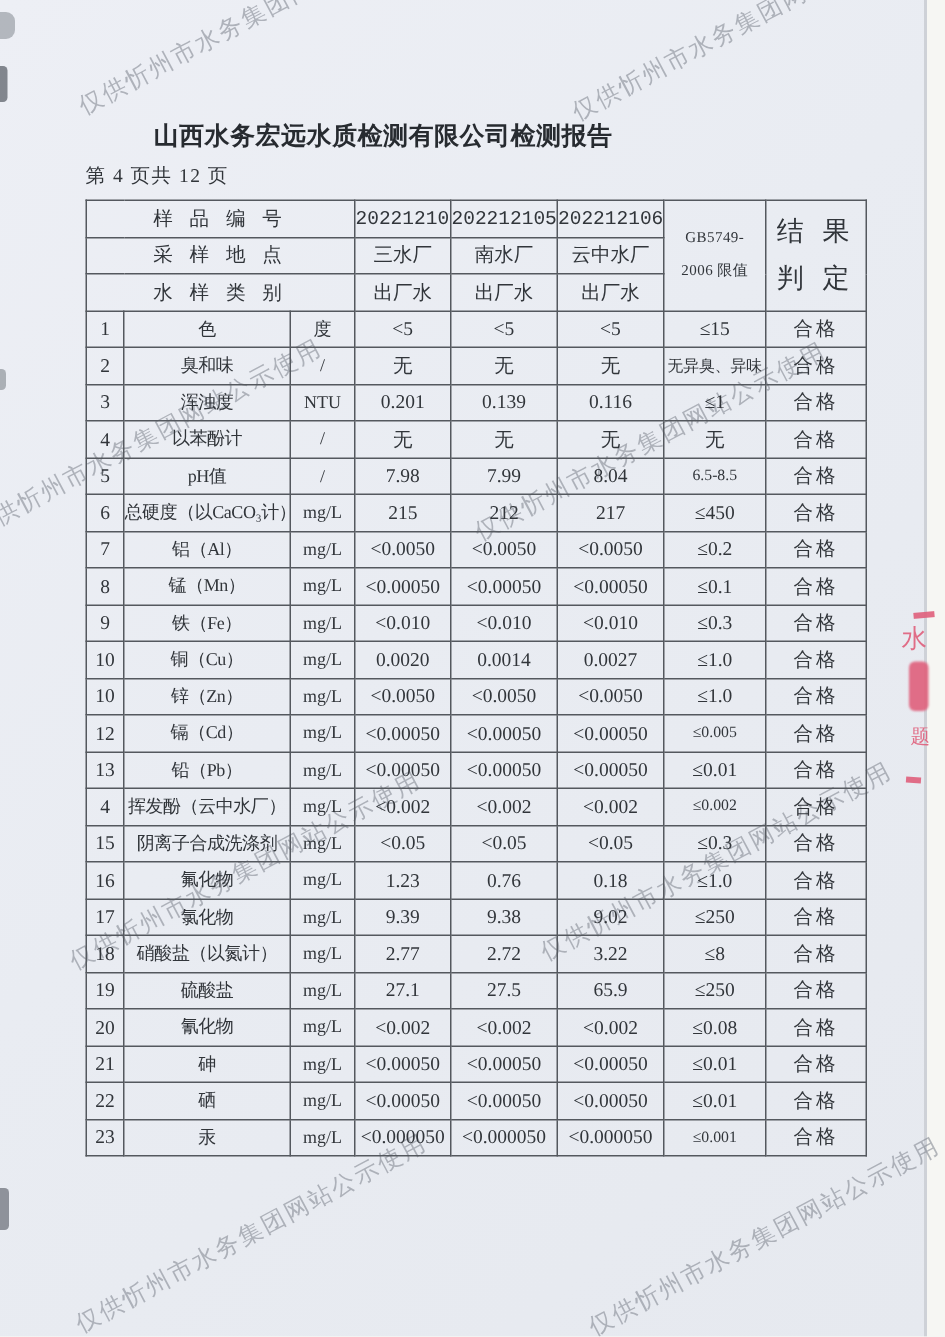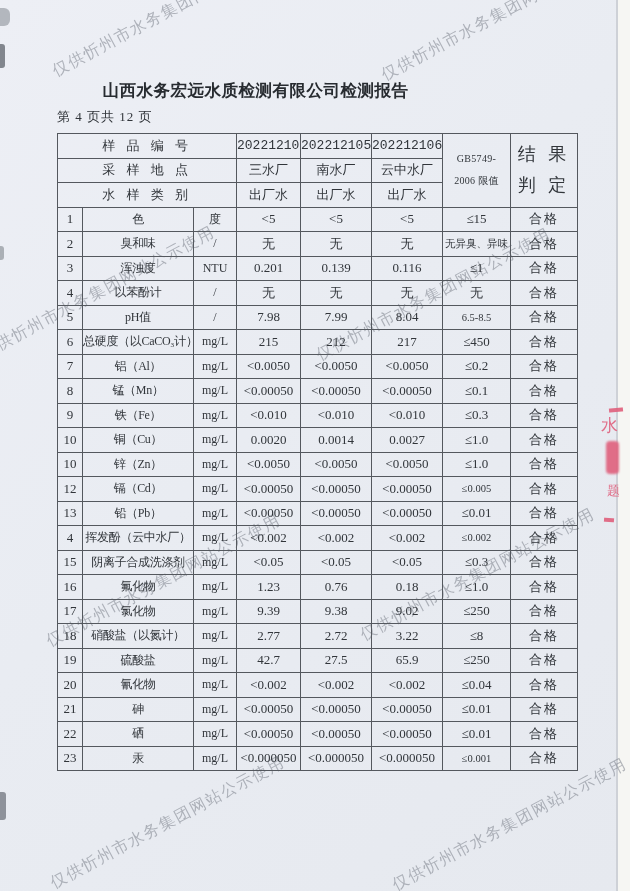--- a/index.html
+++ b/index.html
@@ -340,34 +340,34 @@
         <td class="c-v1">2.77</td>
         <td class="c-v2">2.72</td>
         <td class="c-v3">3.22</td>
         <td class="c-limit">≤8</td>
         <td class="c-result">合格</td>
       </tr>
       <tr>
         <td class="c-no">19</td>
         <td class="c-name">硫酸盐</td>
         <td class="c-unit">mg/L</td>
-        <td class="c-v1">42.7</td>
+        <td class="c-v1">27.1</td>
         <td class="c-v2">27.5</td>
         <td class="c-v3">65.9</td>
         <td class="c-limit">≤250</td>
         <td class="c-result">合格</td>
       </tr>
       <tr>
         <td class="c-no">20</td>
         <td class="c-name">氰化物</td>
         <td class="c-unit">mg/L</td>
         <td class="c-v1">&lt;0.002</td>
         <td class="c-v2">&lt;0.002</td>
         <td class="c-v3">&lt;0.002</td>
-        <td class="c-limit">≤0.04</td>
+        <td class="c-limit">≤0.08</td>
         <td class="c-result">合格</td>
       </tr>
       <tr>
         <td class="c-no">21</td>
         <td class="c-name">砷</td>
         <td class="c-unit">mg/L</td>
         <td class="c-v1">&lt;0.00050</td>
         <td class="c-v2">&lt;0.00050</td>
         <td class="c-v3">&lt;0.00050</td>
         <td class="c-limit">≤0.01</td>

